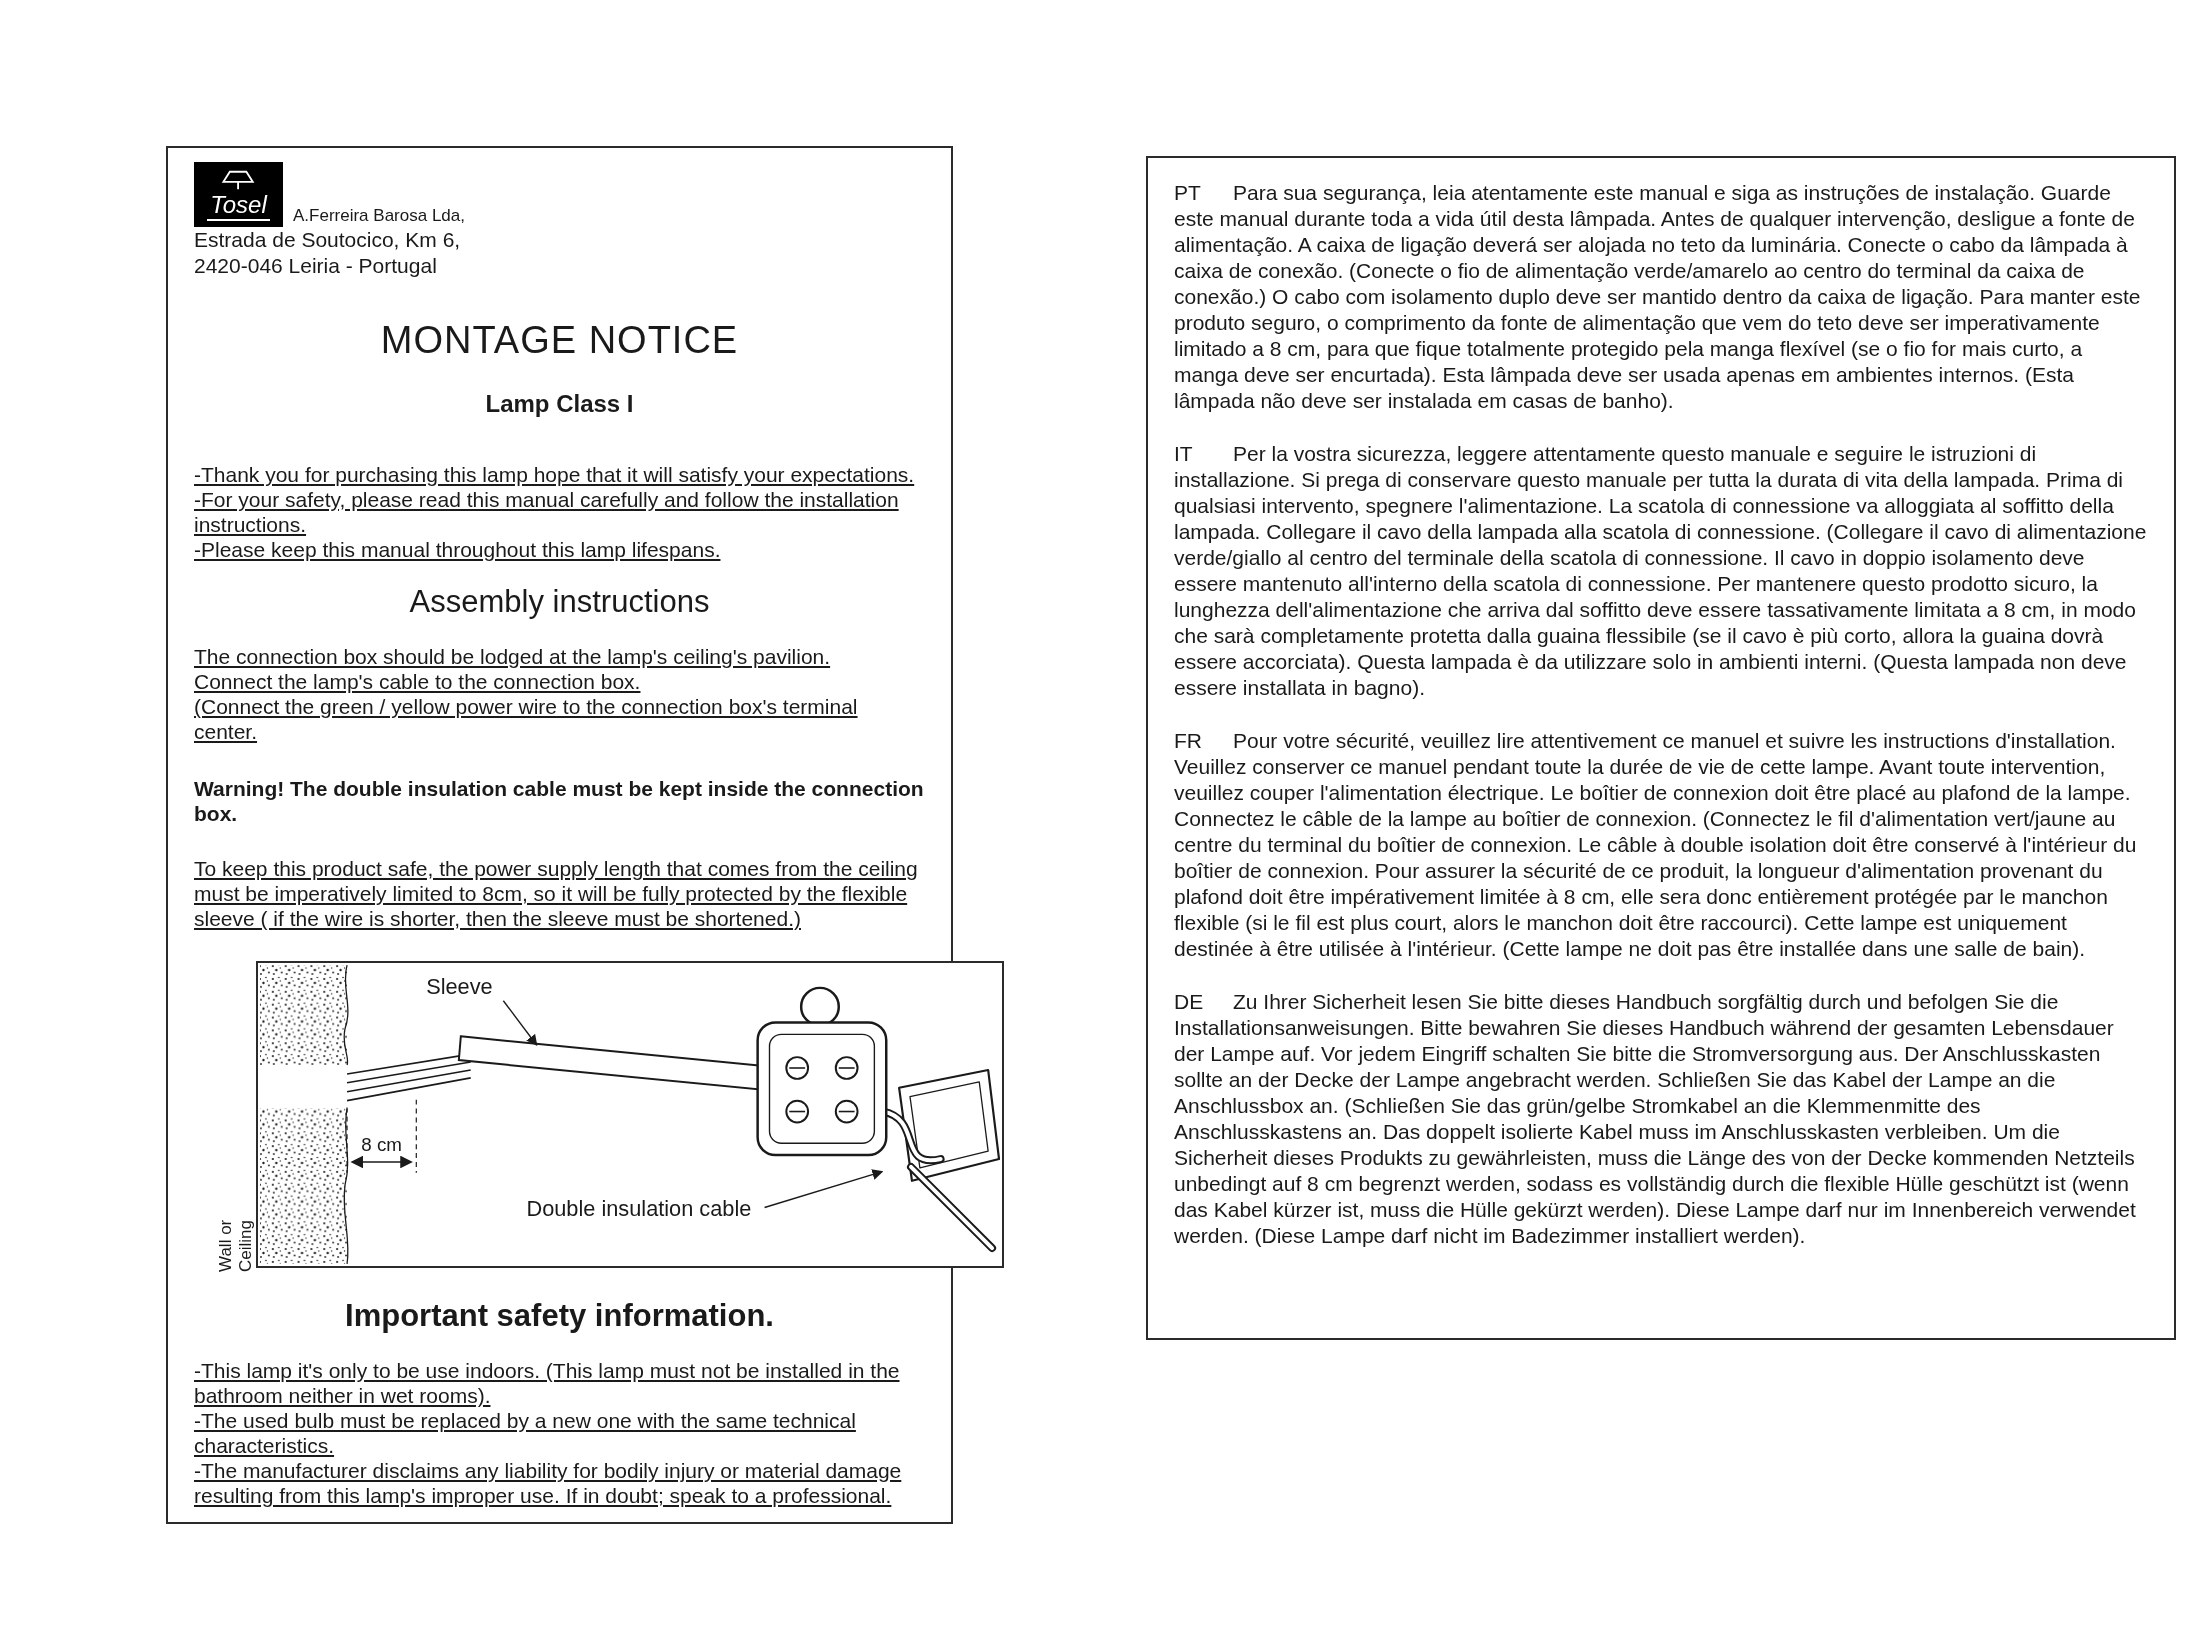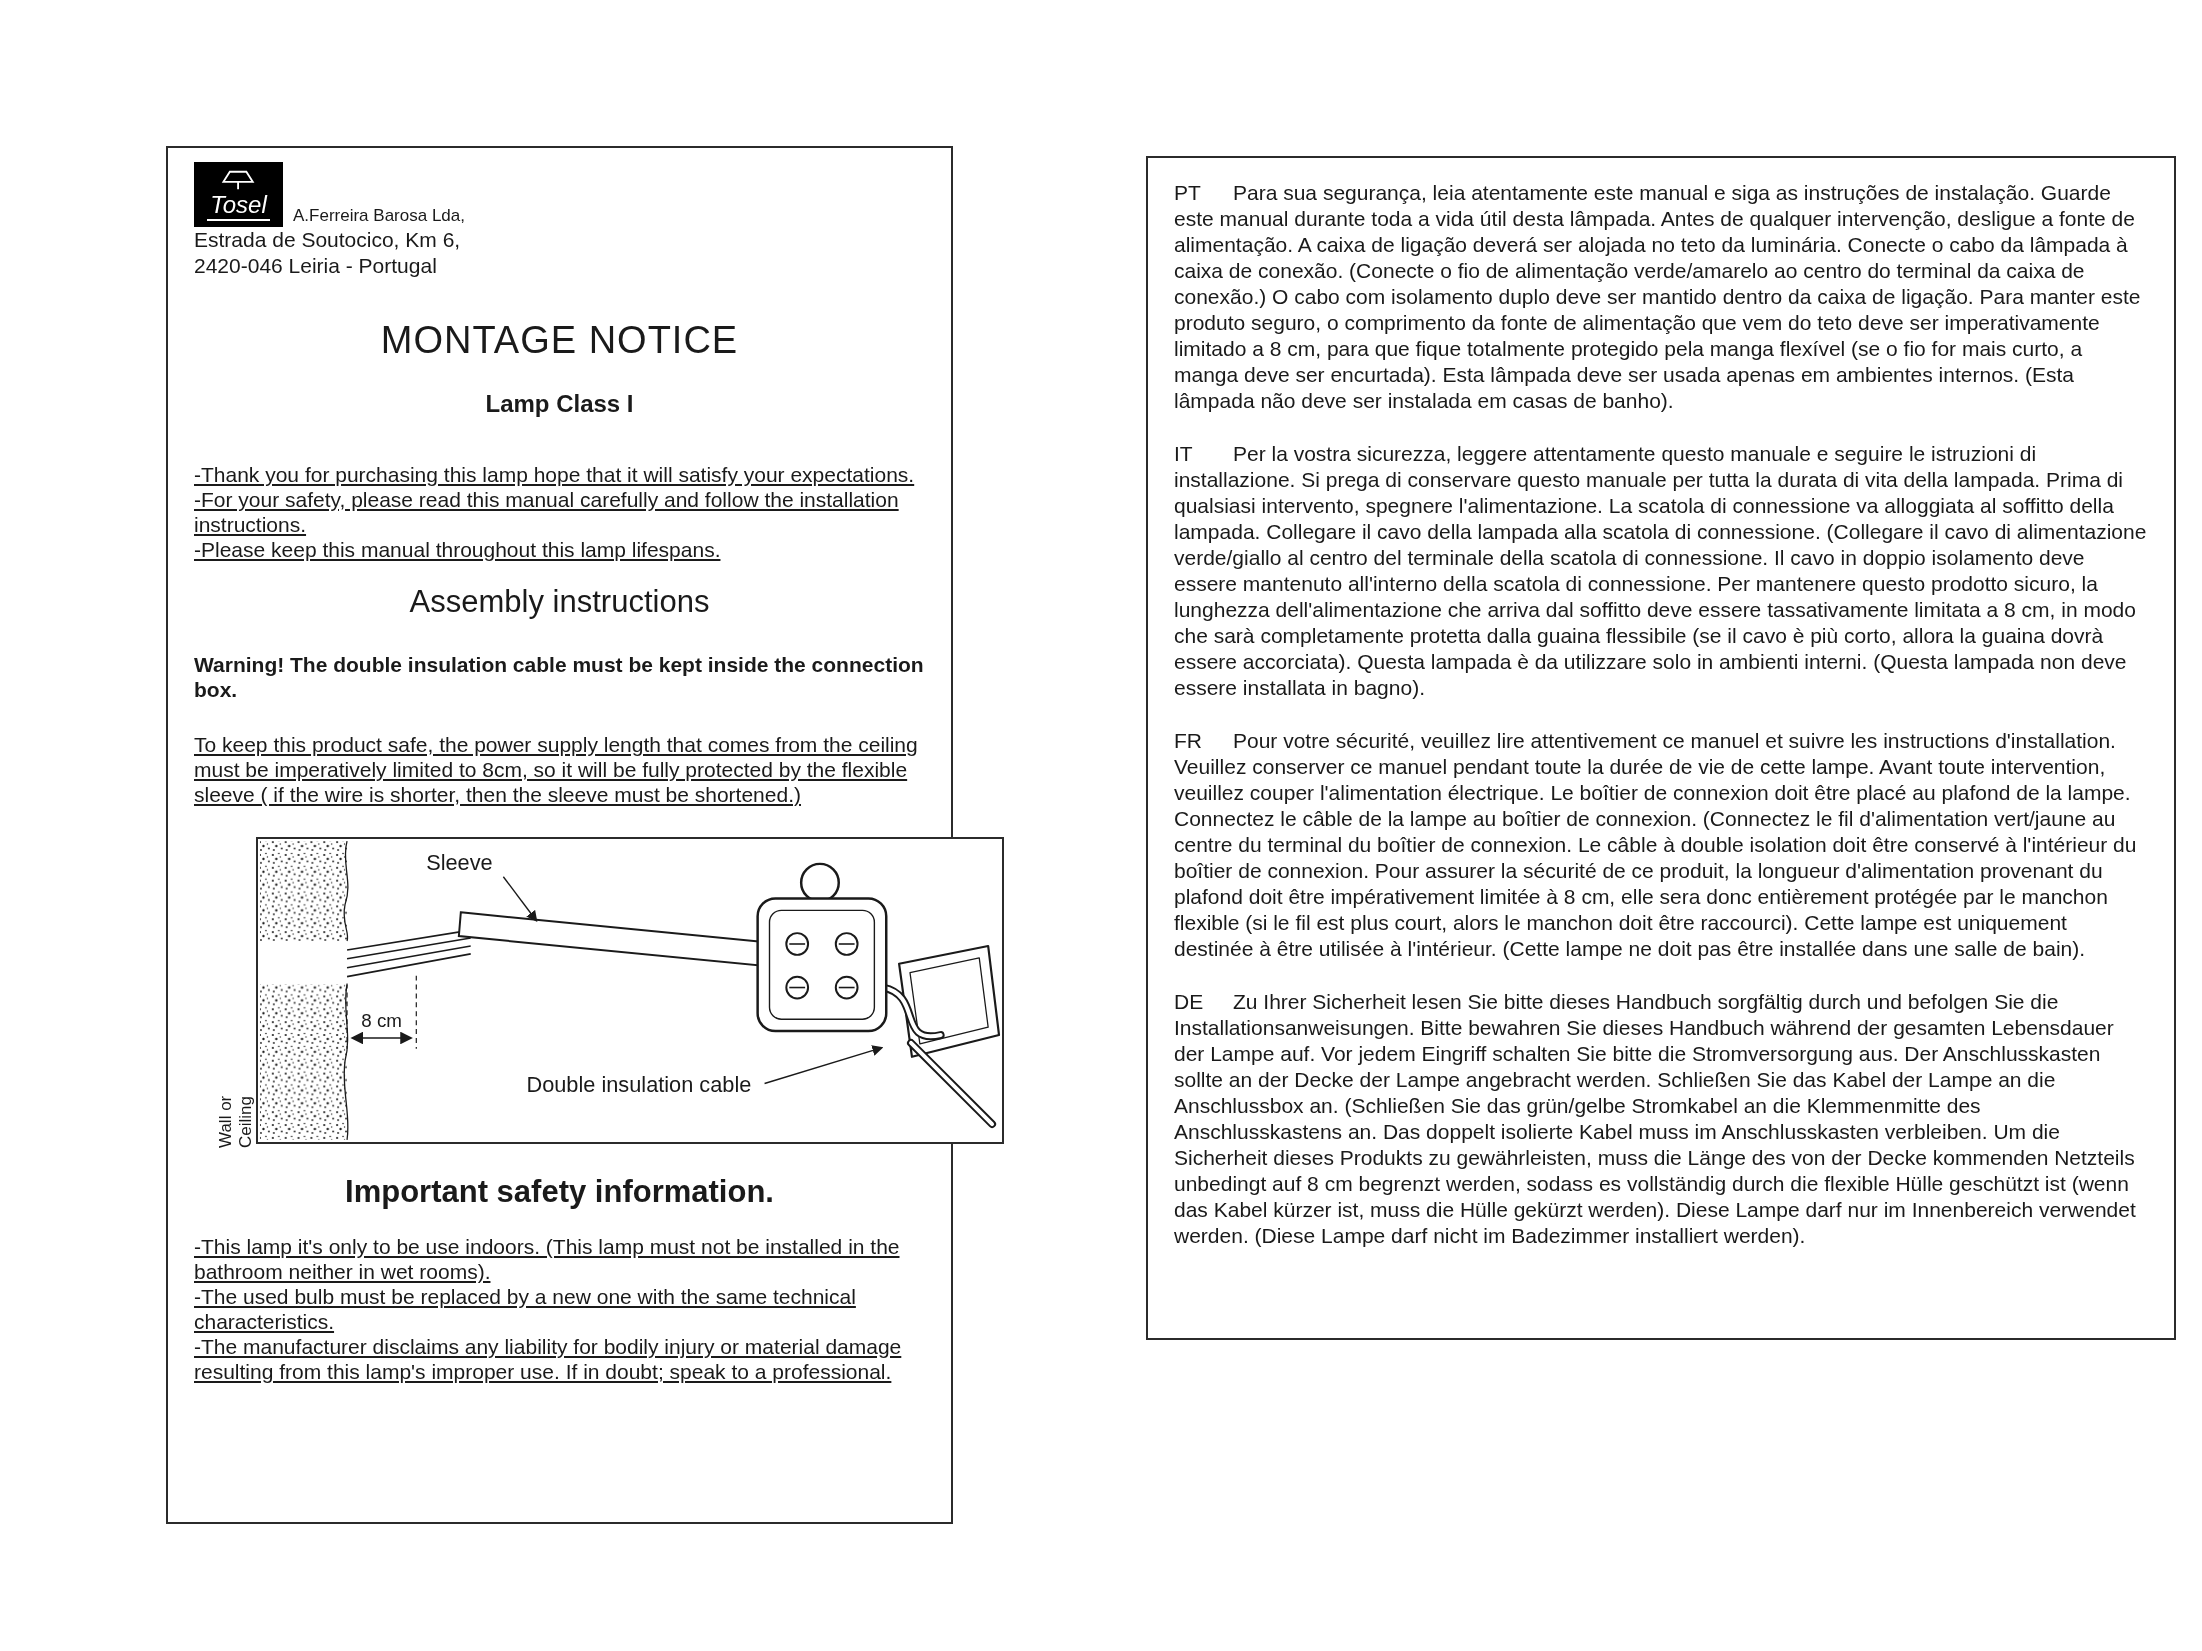--- a/index.html
+++ b/index.html
@@ -73,20 +73,25 @@
 
   <div class="body-text intro">
     <div>-Thank you for purchasing this lamp hope that it will satisfy your expectations.</div>
     <div>-For your safety, please read this manual carefully and follow the installation instructions.</div>
     <div>-Please keep this manual throughout this lamp lifespans.</div>
   </div>
 
   <h2 class="section-title">Assembly instructions</h2>
 
 
+  <div class="body-text para">
+    <div>The connection box should be lodged at the lamp's ceiling's pavilion.</div>
+    <div>Connect the lamp's cable to the connection box.</div>
+    <div>(Connect the green / yellow power wire to the connection box's terminal center.</div>
+  </div>
 
   <div class="warning second">Warning! The double insulation cable must be kept inside the connection box.</div>
 
   <div class="body-text para safety">To keep this product safe, the power supply length that comes from the ceiling must be imperatively limited to 8cm, so it will be fully protected by the flexible sleeve ( if the wire is shorter, then the sleeve must be shortened.)</div>
 
   <div class="diagram-area">
     <div class="wall-label">
       <span>Wall or</span>
       <span>Ceiling</span>
     </div>

